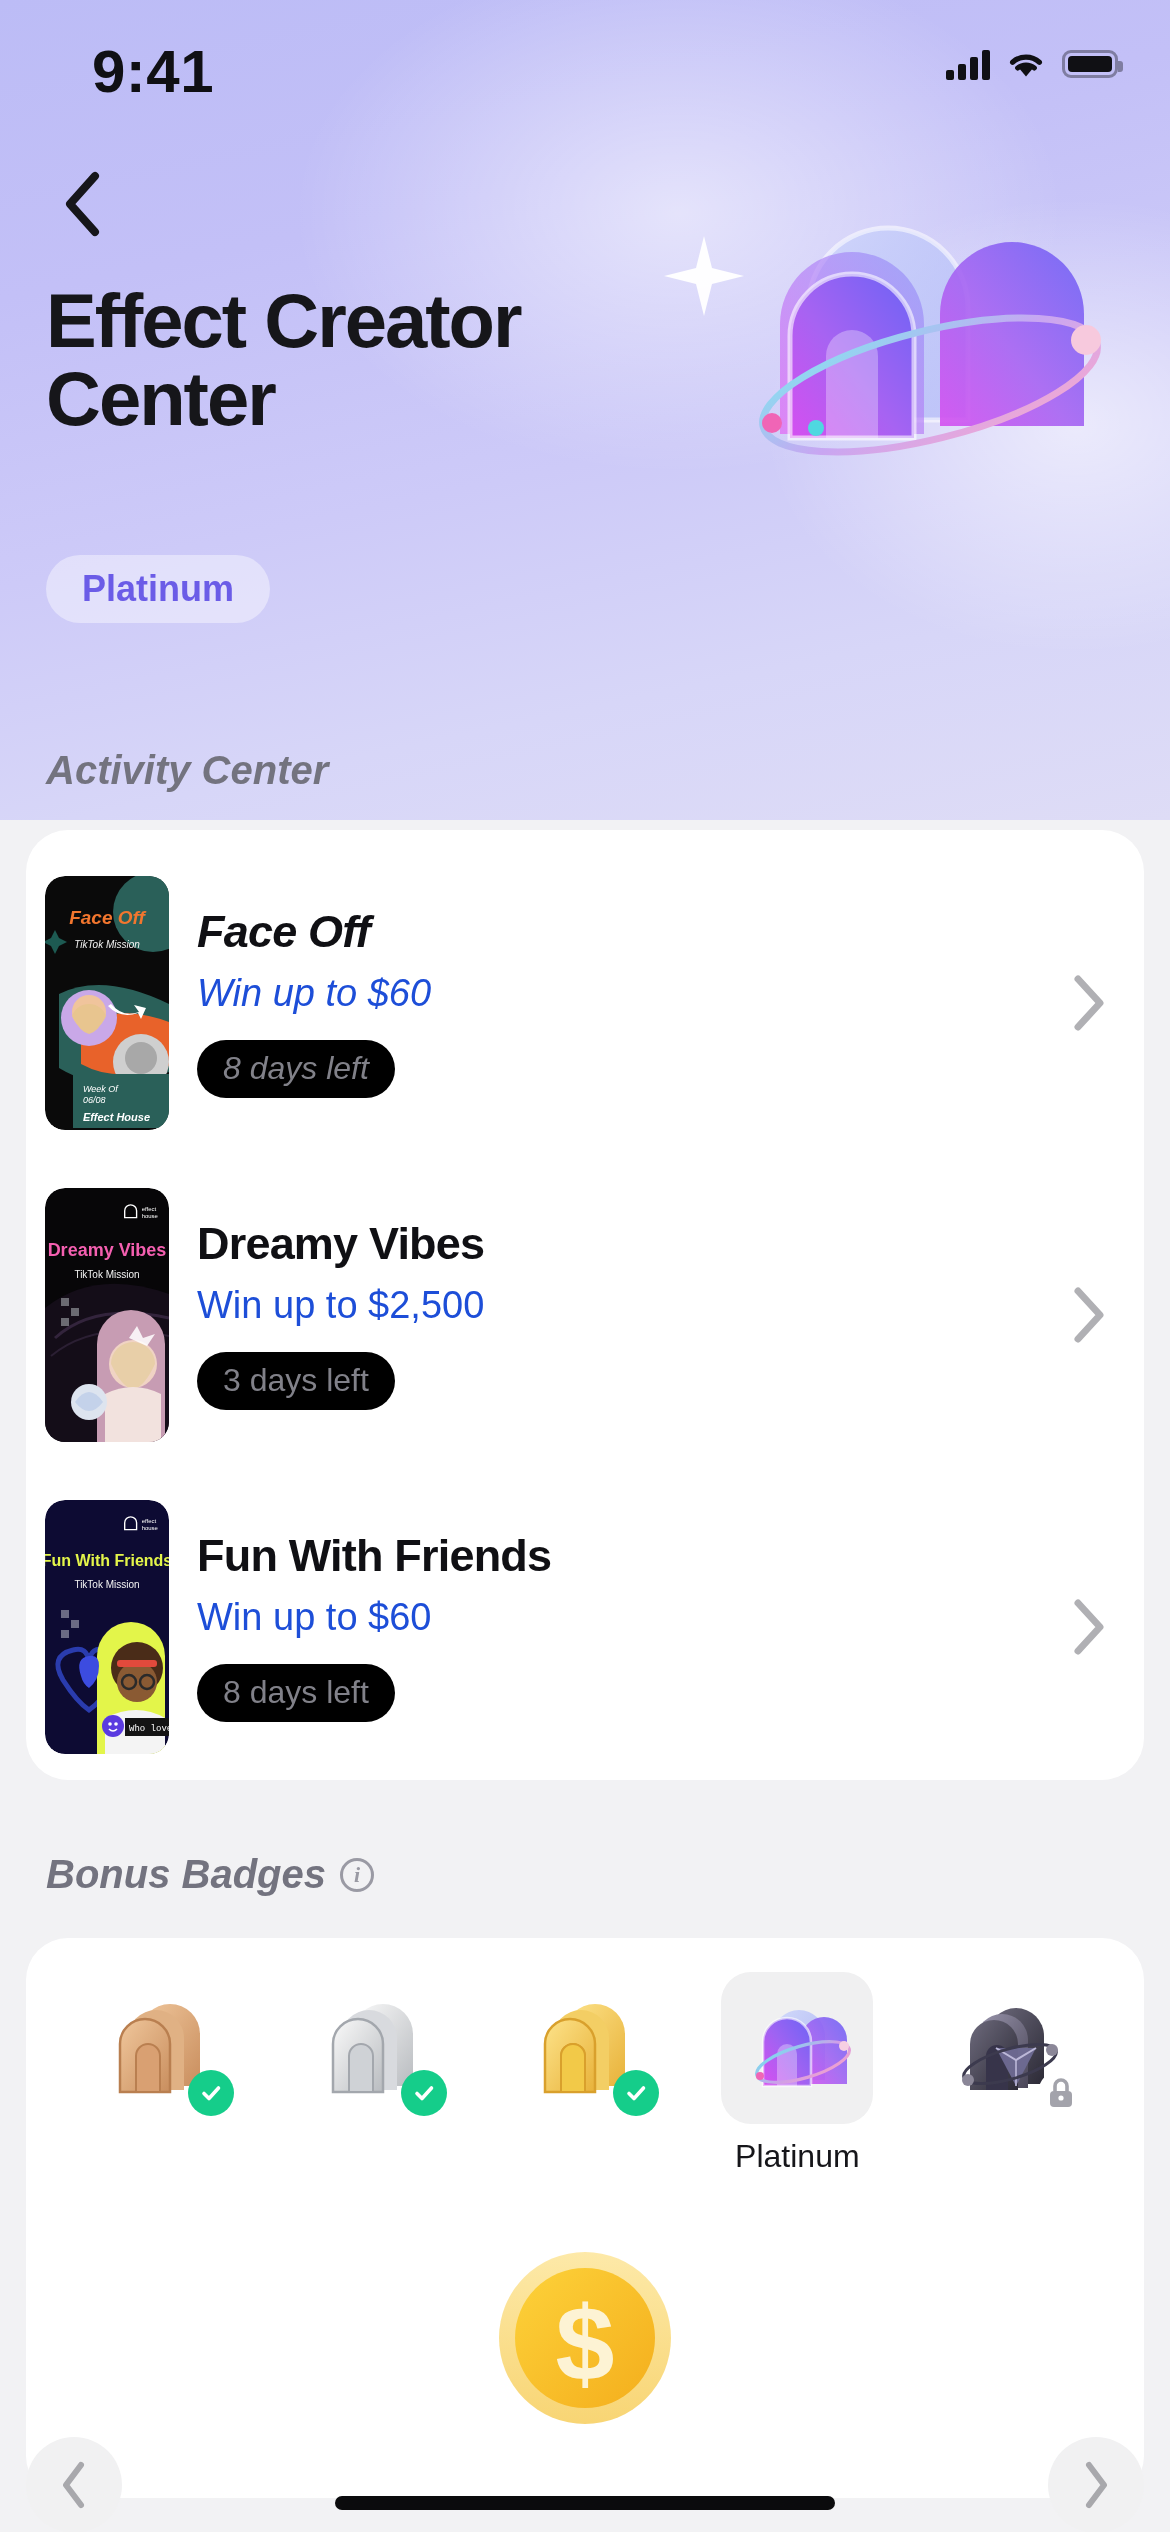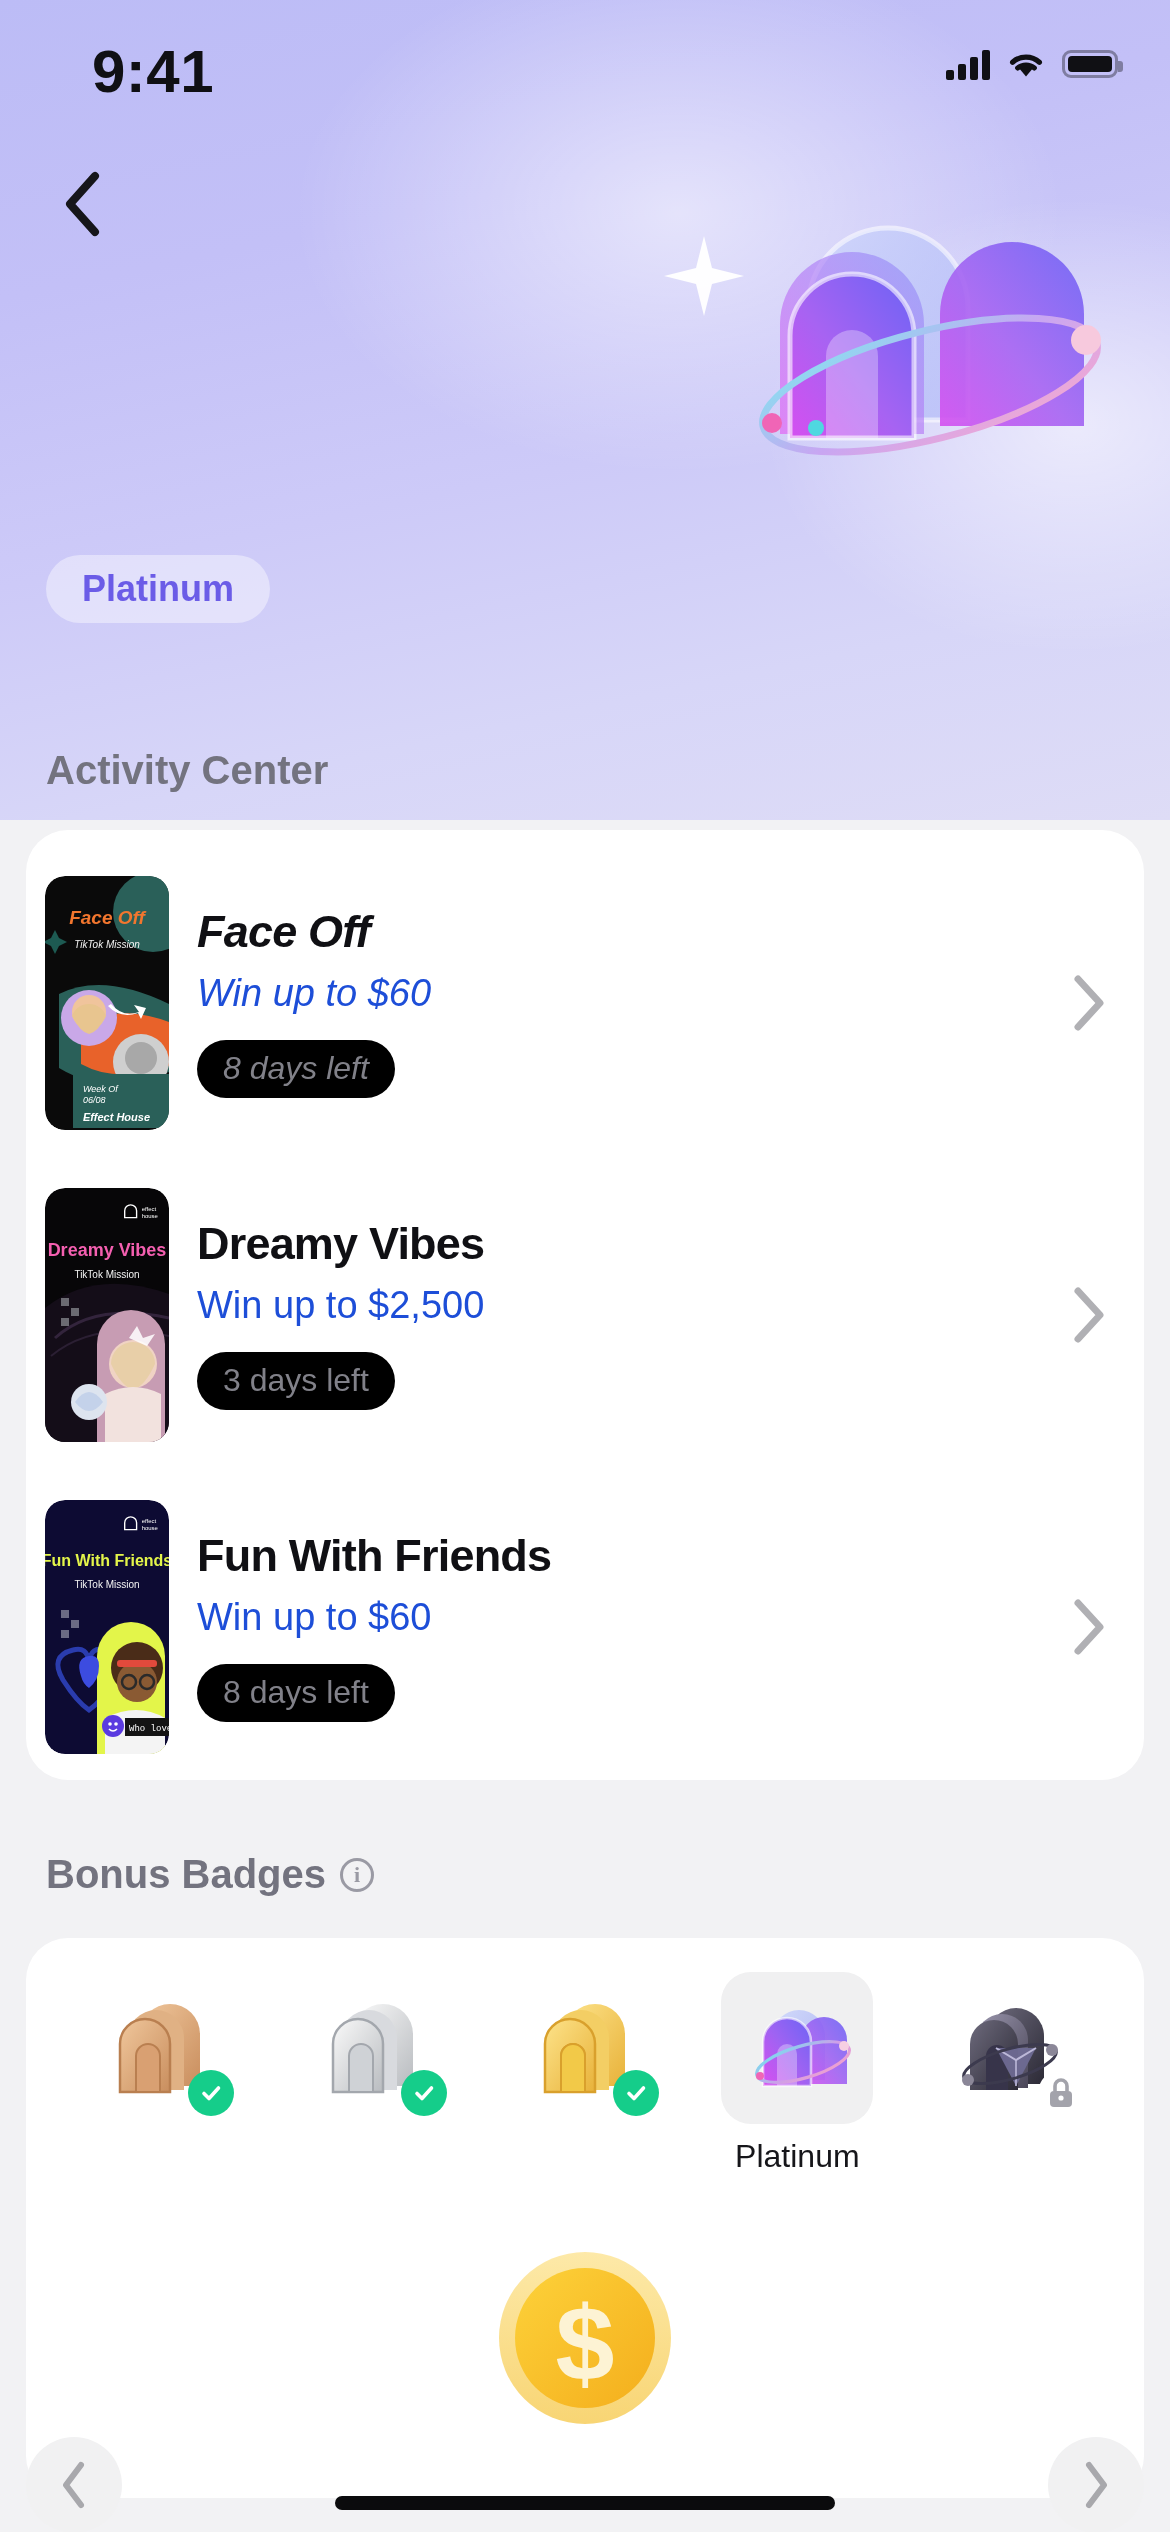--- a/index.html
+++ b/index.html
@@ -82,21 +82,21 @@
   
   .hero-art {
     position:absolute; left:640px; top:190px;
     width:500px; height:280px;
   }
   .hero-art svg { display:block; }
 
   
   .sec-head {
     font-size:40px; font-weight:bold; color:#73737f;
-    display:flex; align-items:center; gap:14px;
+    display:flex; align-items:center; gap:14px;font-style:italic;
   }
   .activity-head { position:absolute; left:46px; top:748px; }
   .badges-head   { position:absolute; left:46px; top:1852px; }
 
   .info-icon {
     width:34px; height:34px; border:3px solid #9a9aa4;
     border-radius:50%; display:flex; align-items:center; justify-content:center;
     font-size:22px; font-weight:bold; color:#9a9aa4;
     font-family:"Liberation Serif", serif; cursor:pointer;
   }
@@ -222,20 +222,21 @@
         </div>
     </div>
   </div>
 
   <div class="back-btn">
     <svg width="40" height="66" viewBox="0 0 40 66">
       <path d="M33 5 L8 33 L33 61" stroke="#16161a" stroke-width="8" fill="none" stroke-linecap="round" stroke-linejoin="round"></path>
     </svg>
   </div>
 
+  <div class="hero-title">Effect Creator Center</div>
 
   <div class="tier-pill">
     <span>Platinum</span>
   </div>
 
   <div class="hero-art">
     <svg width="500" height="280" viewBox="0 0 500 280">
       <defs>
         <linearGradient id="hg1" x1="0" y1="1" x2="1" y2="0">
           <stop offset="0" stop-color="#d54ff0"></stop>

